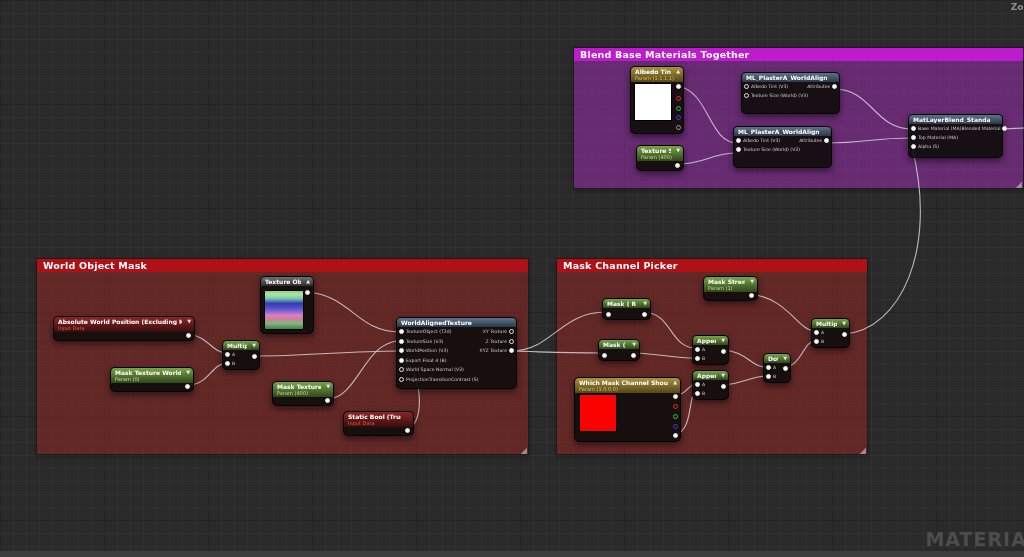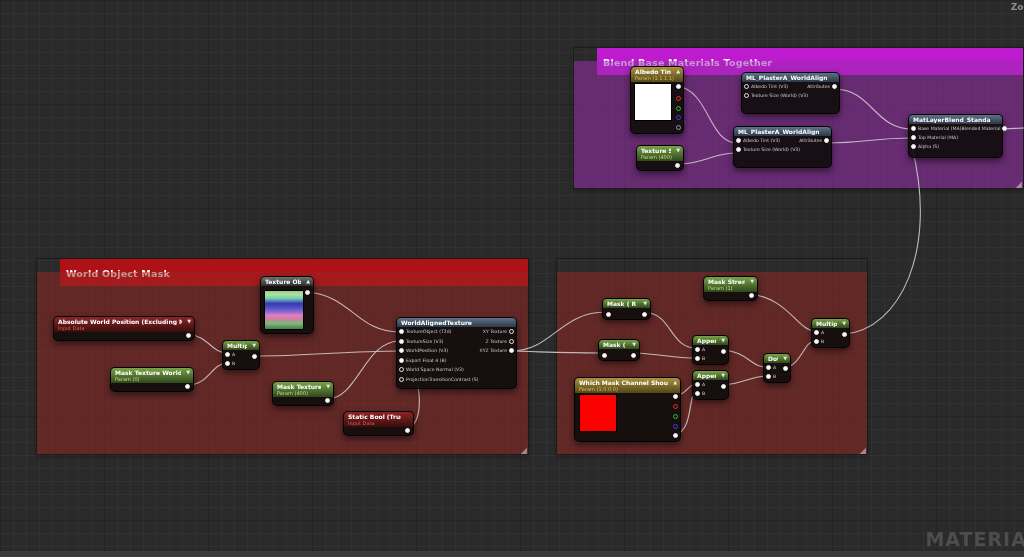--- a/index.html
+++ b/index.html
@@ -9,21 +9,21 @@
     background-color:#2a2a2a;
     background-image:
       linear-gradient(rgba(255,255,255,0.032) 1px, transparent 1px),
       linear-gradient(90deg, rgba(255,255,255,0.032) 1px, transparent 1px),
       linear-gradient(rgba(0,0,0,0.30) 1px, transparent 1px),
       linear-gradient(90deg, rgba(0,0,0,0.30) 1px, transparent 1px);
     background-size:13px 13px,13px 13px,104px 104px,104px 104px;
   }
   
   .comment{position:absolute;z-index:1;border:1px solid rgba(0,0,0,.35);box-shadow:0 2px 5px rgba(0,0,0,.25);}
-  .comment-header{height:13px;display:flex;align-items:flex-end;padding:7px 6px;font-size:9.5px;font-weight:bold;color:#fff;letter-spacing:.2px;white-space:nowrap;margin-left:23px;}
+  .comment-header{height:13px;display:flex;align-items:center;padding:0 6px;font-size:9.5px;font-weight:bold;color:#fff;letter-spacing:.2px;white-space:nowrap;}
   .c-purple .comment-header{background:#bd1bcd;}
   .c-purple .comment-body{background:rgba(158,44,176,.52);}
   .c-red .comment-header{background:#ae1116;}
   .c-red .comment-body{background:rgba(152,38,34,.50);}
   .comment-body{position:absolute;left:0;right:0;bottom:0;}
   .resize-handle{position:absolute;right:1px;bottom:-1px;font-size:8px;color:rgba(255,255,255,.45);line-height:8px;}
   
   .node{position:absolute;z-index:3;background:rgba(16,13,12,.92);border:1px solid rgba(0,0,0,.85);
         border-radius:5px;box-shadow:0 3px 6px rgba(0,0,0,.5);color:#c9c9c9;}
   .nh{position:relative;border-radius:4px 4px 0 0;padding:1px 12px 1px 4px;color:#fff;}
@@ -69,20 +69,23 @@
 
   <div class="comment c-red" style="left:36px;top:258px;width:491px;height:195px;">
     <div class="comment-header">
       <span>World Object Mask</span>
     </div>
     <div class="comment-body" style="top:13px;"></div>
     <span class="resize-handle">◢</span>
   </div>
 
   <div class="comment c-red" style="left:556px;top:258px;width:310px;height:195px;">
+    <div class="comment-header">
+      <span>Mask Channel Picker</span>
+    </div>
     <div class="comment-body" style="top:13px;"></div>
     <span class="resize-handle">◢</span>
   </div>
 
   <svg id="wires" width="1024" height="557">
     <g stroke="#d4d4d4" stroke-width="1.1" fill="none" opacity="0.85">
       <path d="M678,86 C710,92 708,143 738,143"></path>
       <path d="M677,164 C706,164 710,153 738,153"></path>
       <path d="M834,89 C872,89 874,129 912,129"></path>
       <path d="M826,143 C866,143 872,138 912,138"></path>

